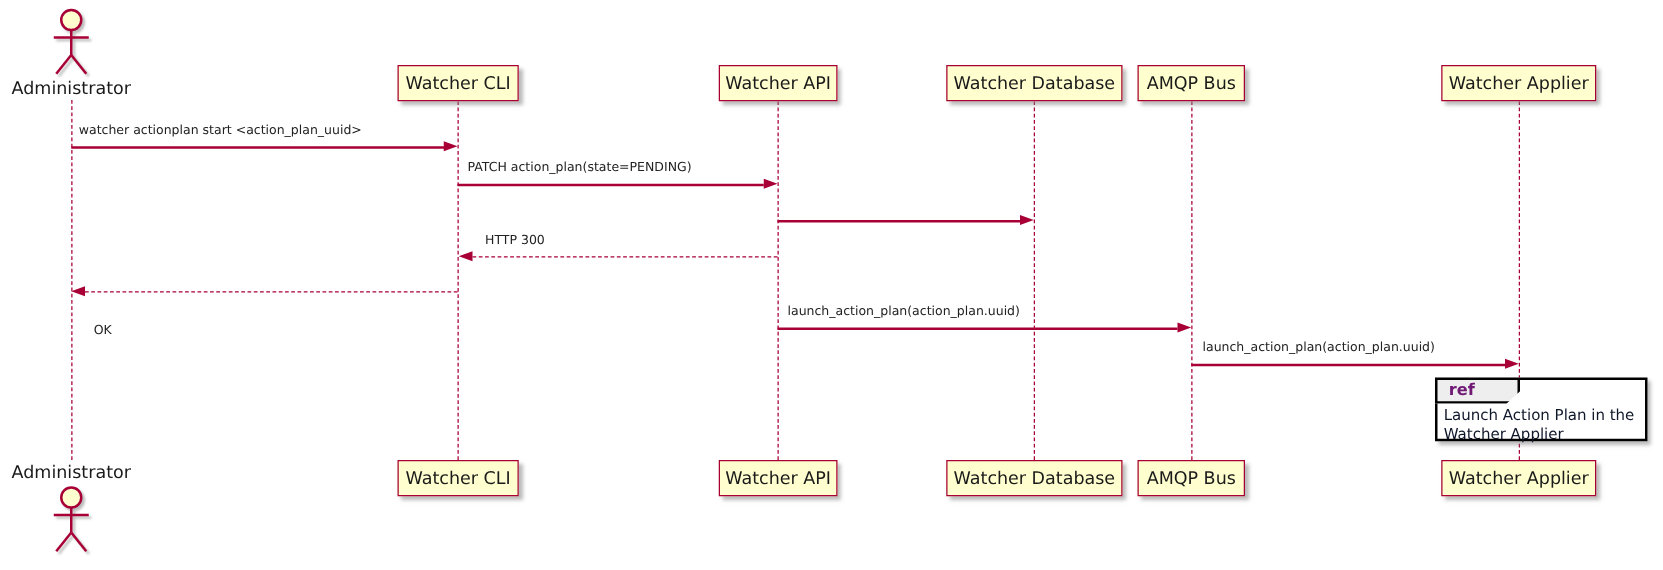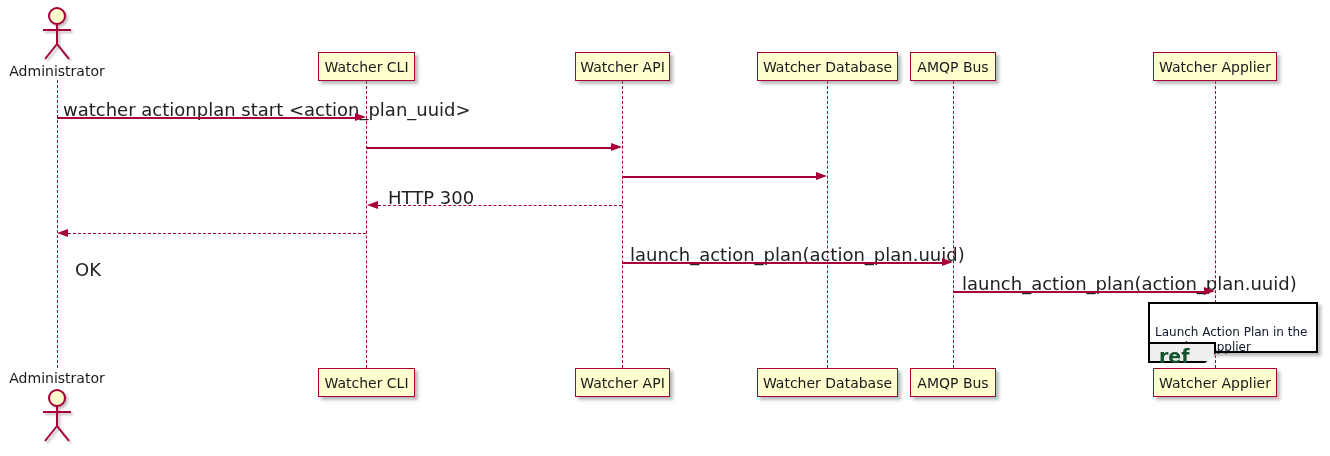--- a/index.html
+++ b/index.html
@@ -34,21 +34,21 @@
   .actor-label{
     position:absolute;
     width:114px;text-align:center;
     font-size:14px;color:#1a1a1a;
     z-index:2;white-space:nowrap;
   }
   .actor-svg{position:absolute;z-index:2;filter:drop-shadow(2px 2px 1px rgba(120,120,120,0.5));}
   
   .msg-label{
     position:absolute;
-    font-size:18px;color:#222;
+    font-size:10px;color:#222;
     white-space:nowrap;
     z-index:2;
   }
   .msg-line-solid{
     position:absolute;height:1.5px;background:#A80036;z-index:2;
   }
   .msg-line-dashed{
     position:absolute;height:0;border-top:1.5px dashed #A80036;z-index:2;
   }
   .arrow-right{
@@ -75,24 +75,23 @@
     box-shadow:3px 3px 3px rgba(130,130,130,0.55);
     z-index:3;
   }
   .ref-header{
     position:absolute;left:-2px;top:-2px;
     box-sizing:border-box;
     width:68px;height:21px;
     background:#EEEEEE;
     border:2px solid #000000;
     clip-path:polygon(0 0,100% 0,100% 52%,84% 100%,0 100%);
-    font-size:19px;font-weight:bold;color:#14532d;
+    font-size:13px;font-weight:bold;color:#701a75;
     padding:1px 0 0 9px;
     z-index:4;
-    margin-top:40px;
   }
   .ref-body{
     position:absolute;left:0;top:19px;right:0;
     font-size:12px;color:#0f172a;
     padding:2px 4px 0 5px;
     line-height:1.22;
     white-space:pre-line;
   }
 </style>
 </head>
@@ -119,20 +118,21 @@
   <div class="participant" style="left:318px;top:52px;width:97px;">Watcher CLI</div>
   <div class="participant" style="left:575px;top:52px;width:95px;">Watcher API</div>
   <div class="participant" style="left:757px;top:52px;width:141px;">Watcher Database</div>
   <div class="participant" style="left:910px;top:52px;width:86px;">AMQP Bus</div>
   <div class="participant" style="left:1153px;top:52px;width:124px;">Watcher Applier</div>
 
   <div class="msg-label" style="left:63px;top:99px;">watcher actionplan start &lt;action_plan_uuid&gt;</div>
   <div class="msg-line-solid" style="left:57px;top:117px;width:299px;"></div>
   <div class="arrow-right" style="left:355px;top:113px;"></div>
 
+  <div class="msg-label" style="left:374px;top:129px;">PATCH action_plan(state=PENDING)</div>
   <div class="msg-line-solid" style="left:366px;top:147px;width:245px;"></div>
   <div class="arrow-right" style="left:611px;top:143px;"></div>
 
   <div class="msg-line-solid" style="left:622px;top:176px;width:194px;"></div>
   <div class="arrow-right" style="left:816px;top:172px;"></div>
 
   <div class="msg-label" style="left:388px;top:187px;">HTTP 300</div>
   <div class="msg-line-dashed" style="left:378px;top:205px;width:244px;"></div>
   <div class="arrow-left" style="left:367px;top:201px;"></div>
 

